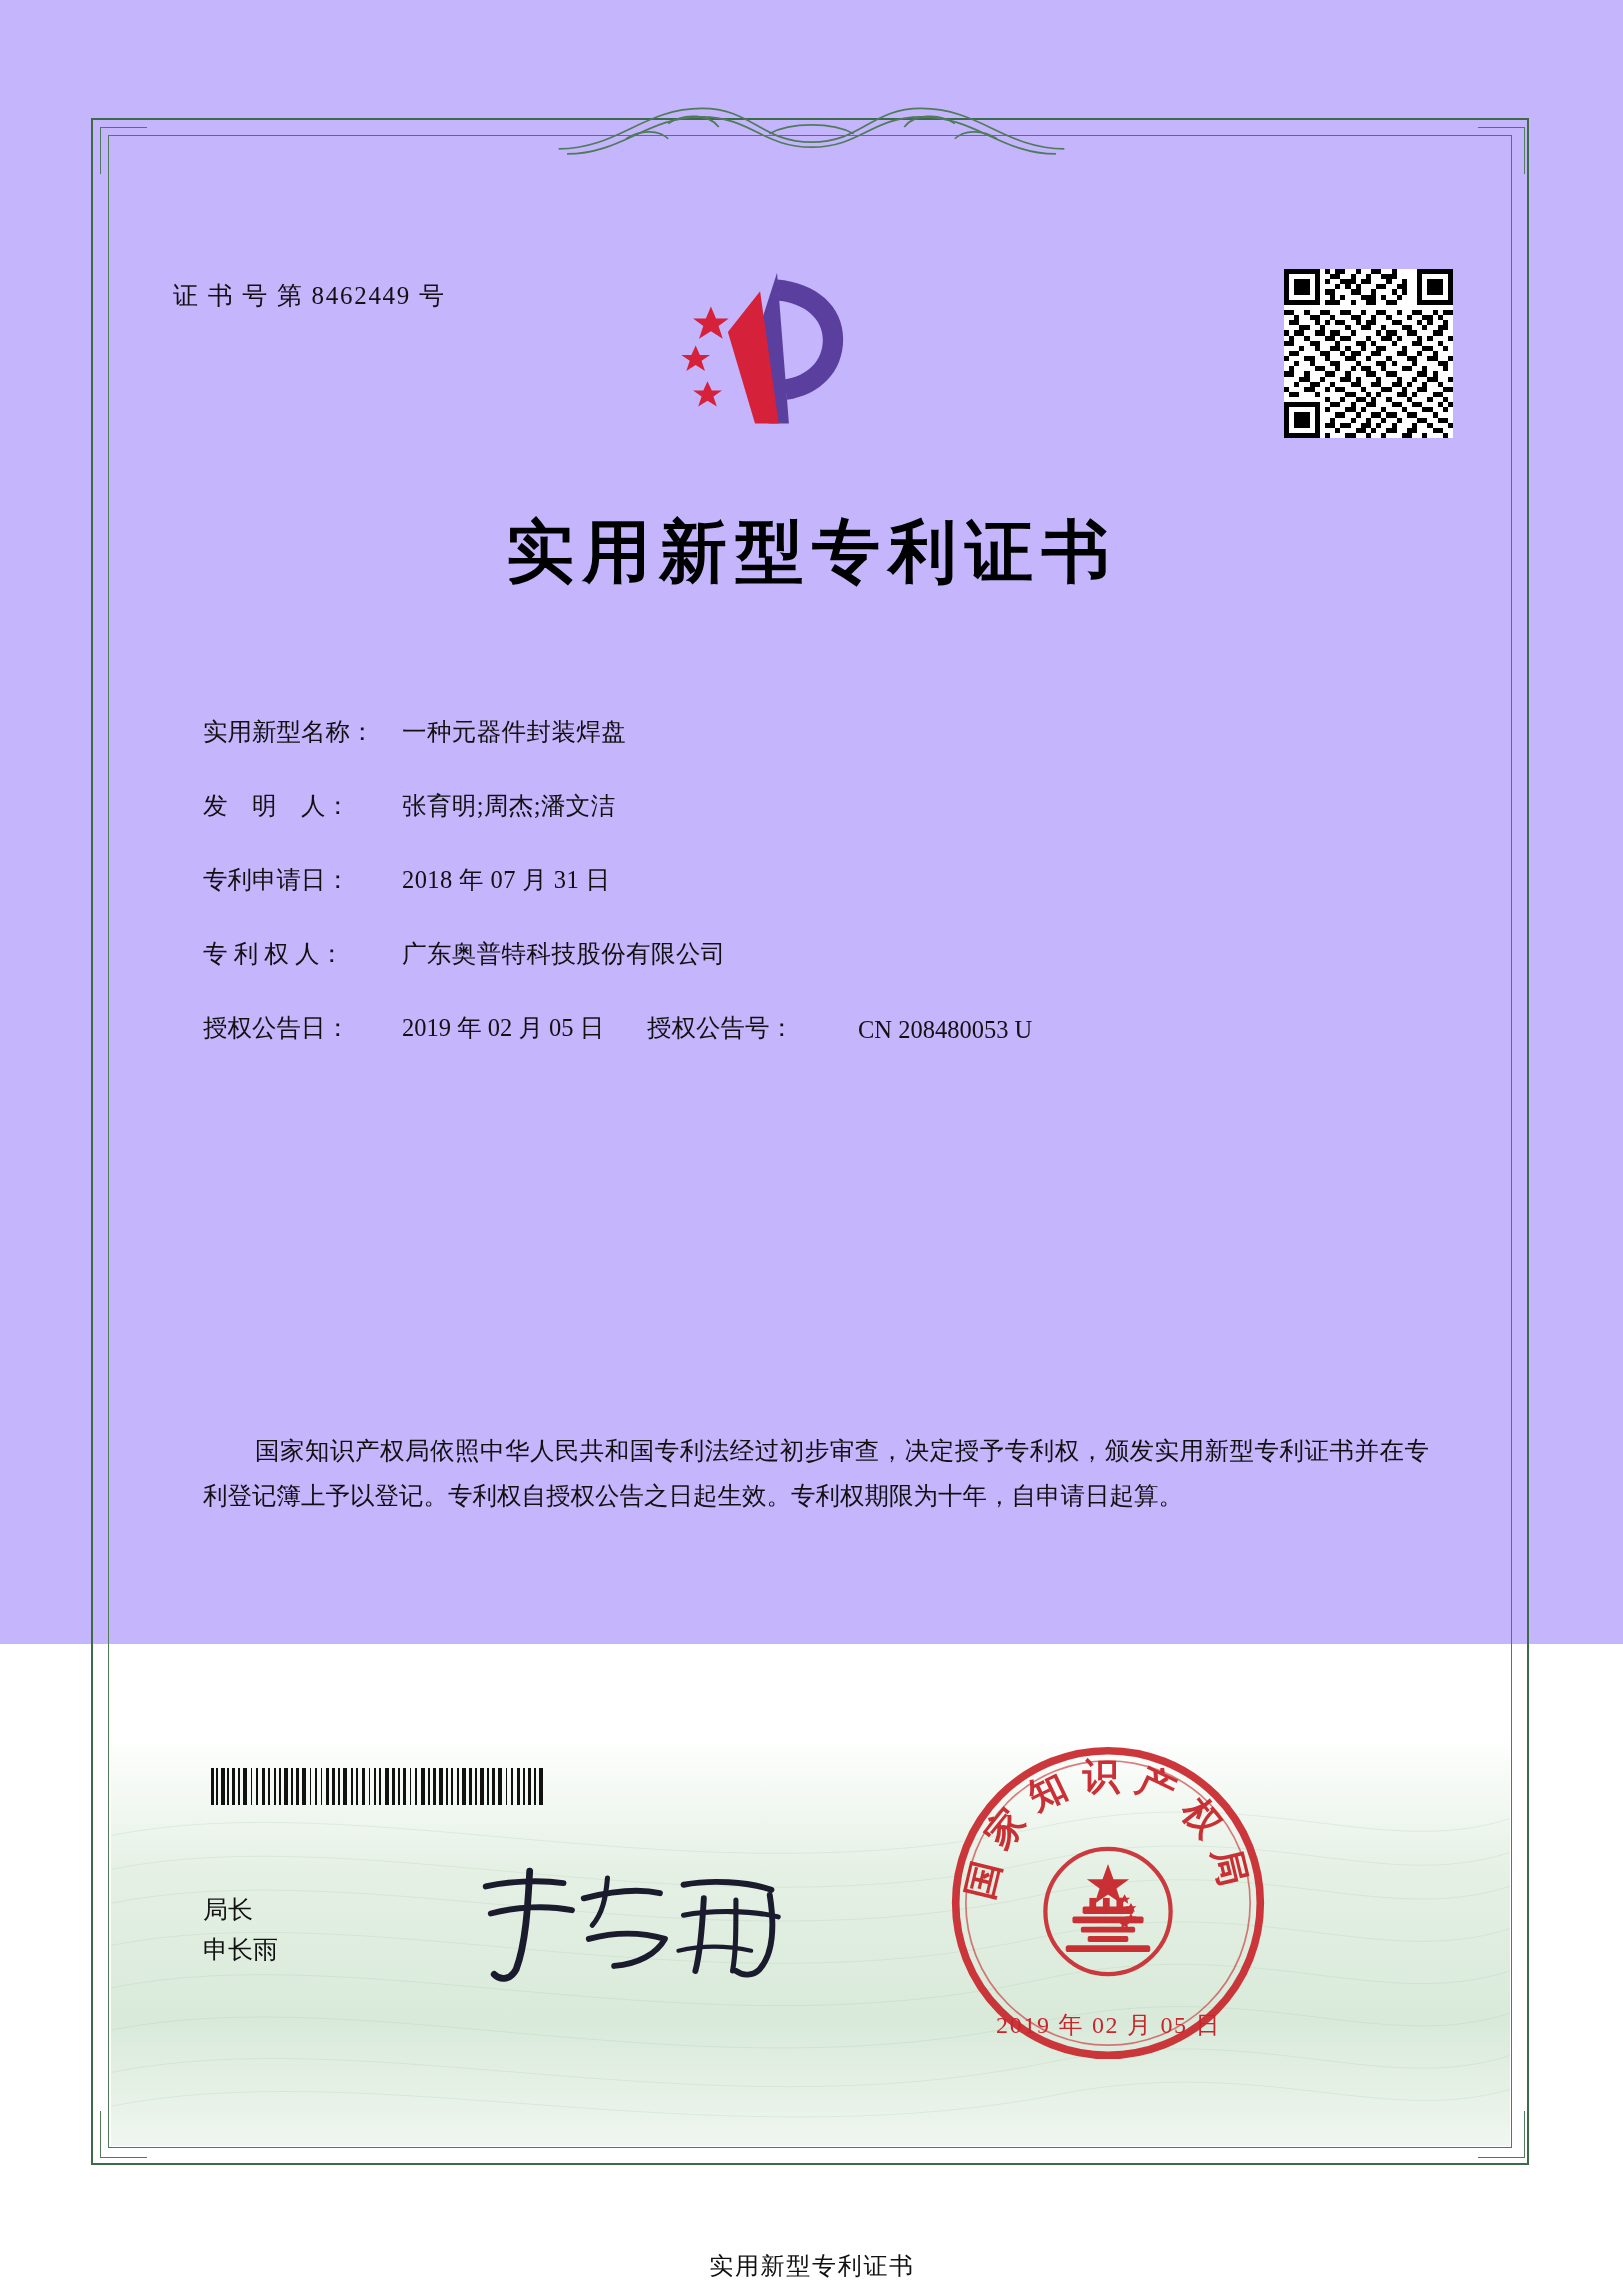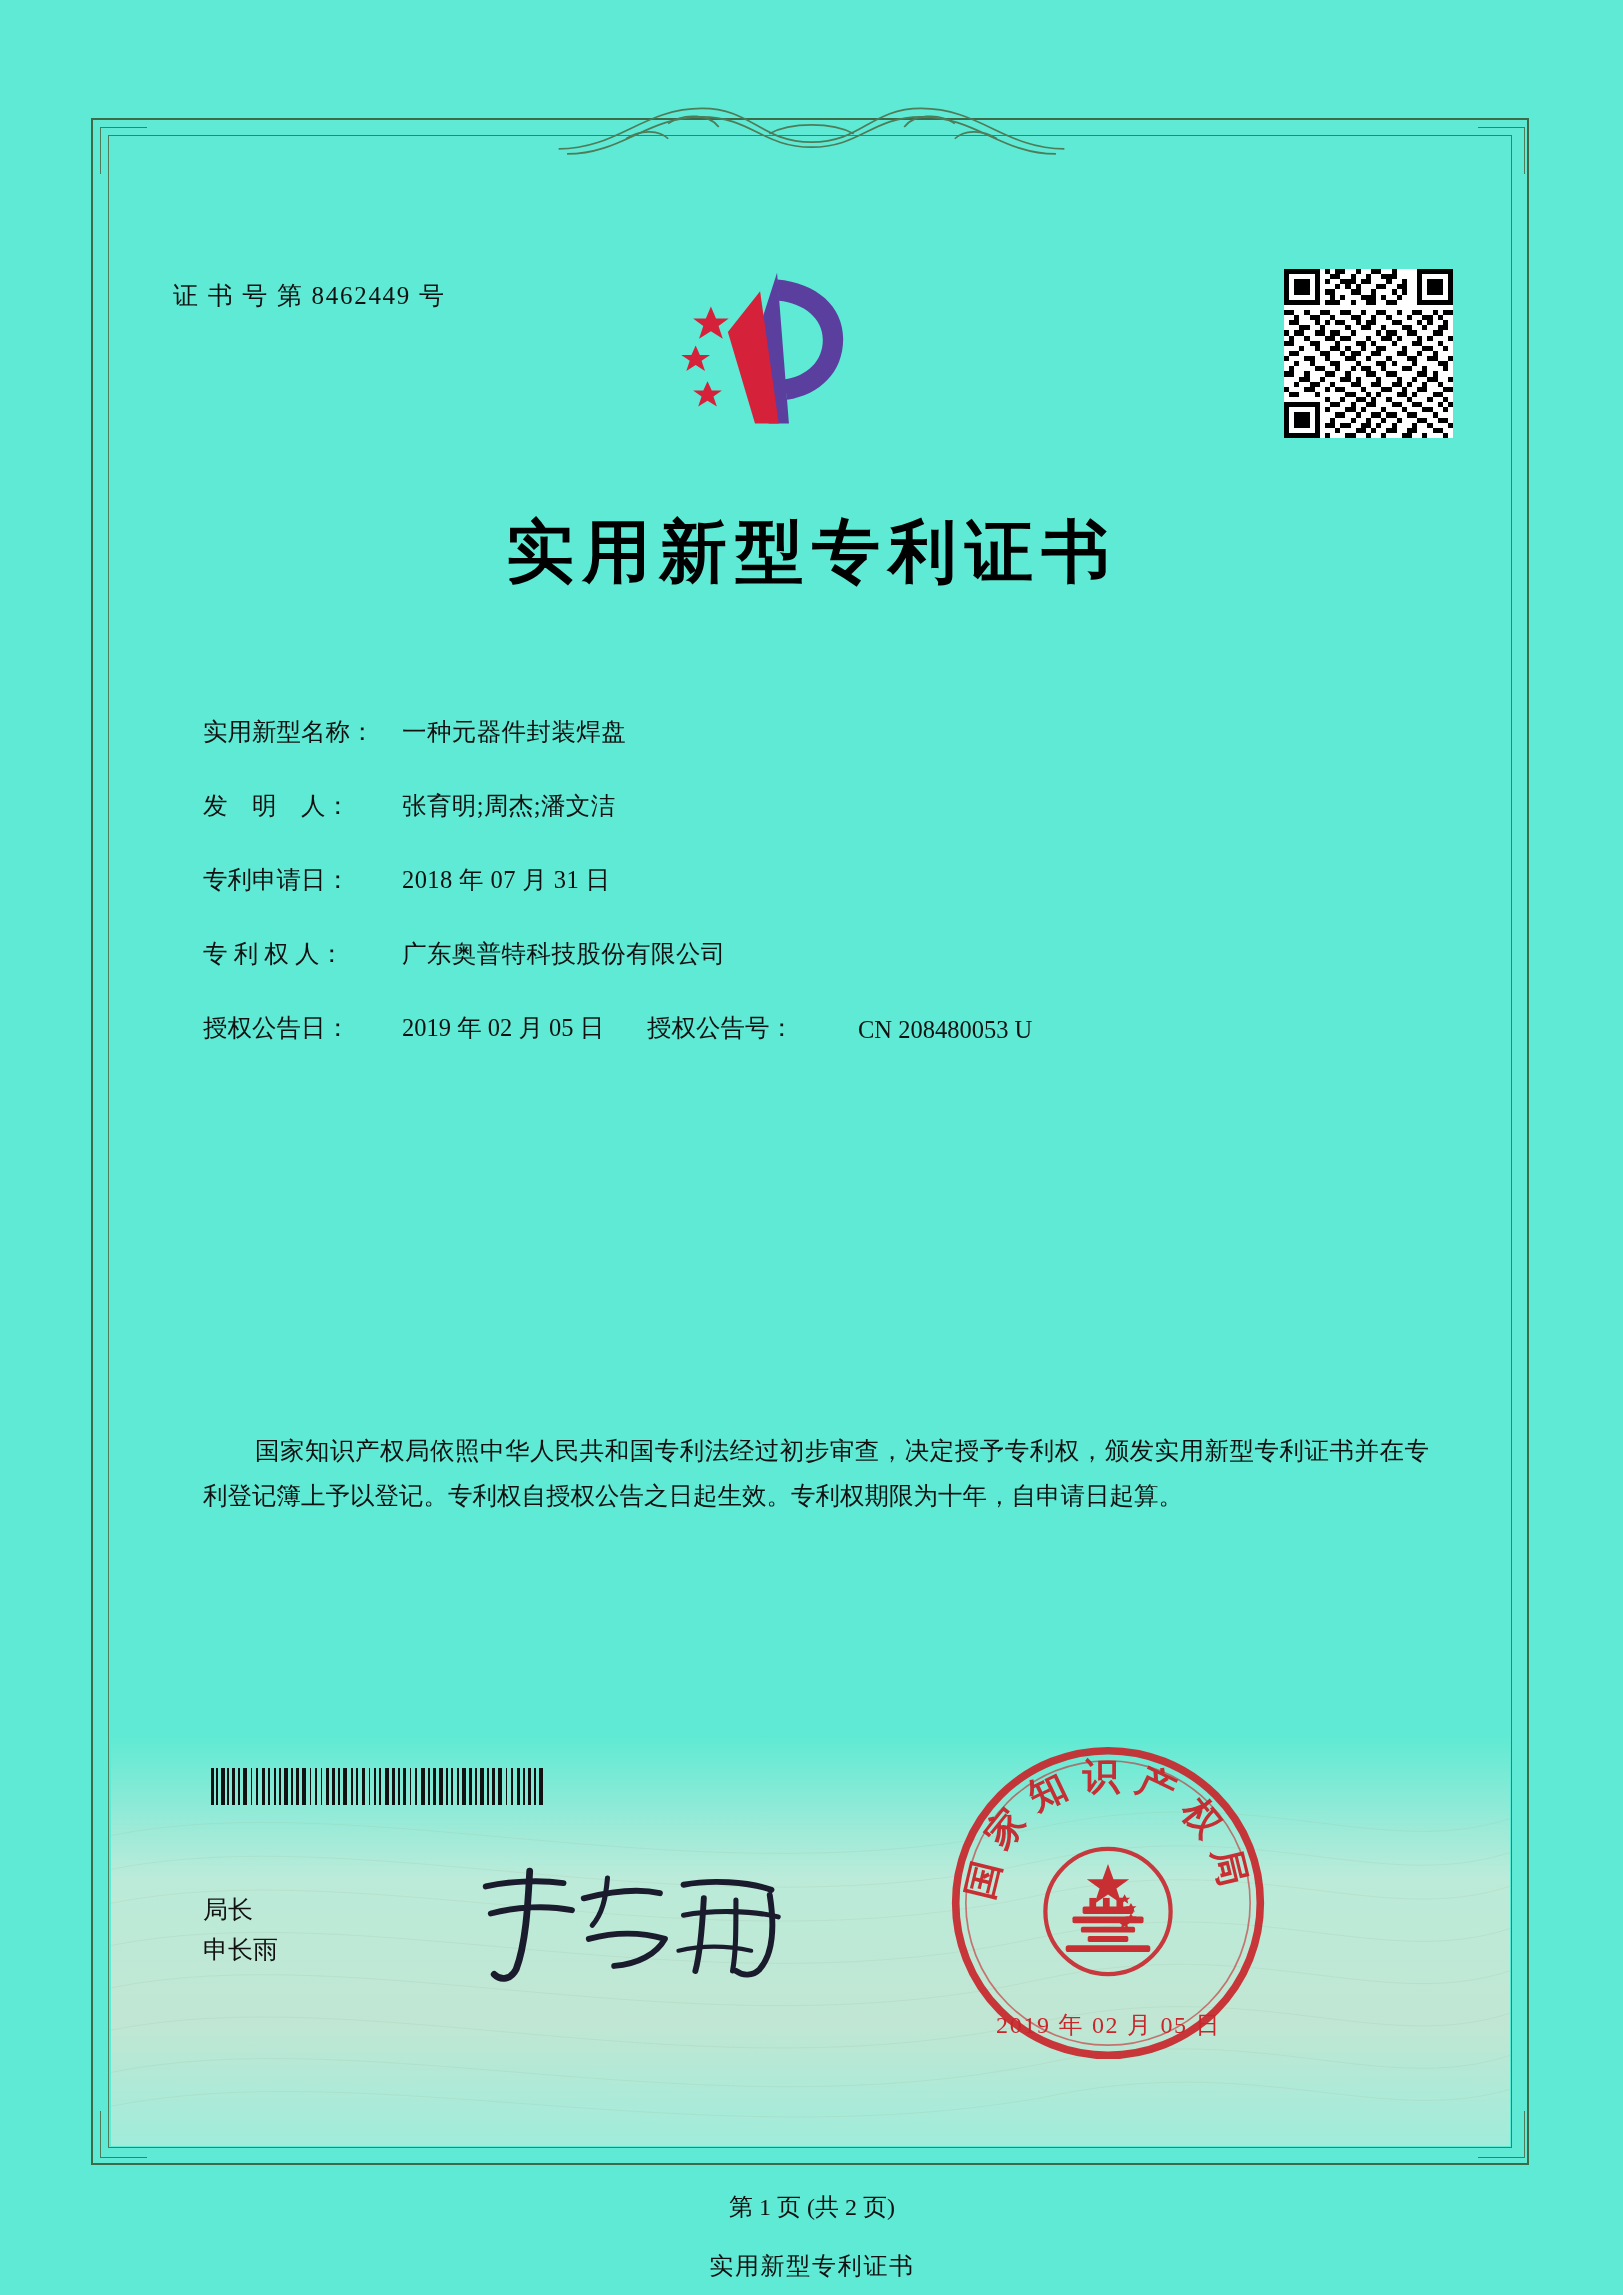--- a/index.html
+++ b/index.html
@@ -12,22 +12,22 @@
     height: 2295px;
     font-family: "Liberation Serif", serif;
     color: #111;
     position: relative;
     overflow: hidden;
   }
   .page {
     position: absolute;
     left: 0; top: 0;
     width: 1624px;
-    height: 2295px;
-    background: #5eead4;
+    height: 1644px;
+    background: #c4b5fd;
   }
 
   
   .frame-outer {
     position: absolute;
     left: 91px;
     top: 118px;
     width: 1438px;
     height: 2047px;
     border: 2.5px solid #3d6b4a;
@@ -704,17 +704,16 @@
         <rect x="-30" y="-6" width="60" height="9" rx="2"></rect>
         <rect x="-22" y="-16" width="8" height="14"></rect>
         <rect x="-6" y="-16" width="8" height="14"></rect>
         <rect x="10" y="-16" width="8" height="14"></rect>
         <rect x="-50" y="40" width="100" height="8" rx="3"></rect>
       </g>
     </g>
   </svg>
   <div class="seal-date">2019 年 02 月 05 日</div>
 
-  <div class="page-num">第 1 页 (共 2 页)</div>
   <div class="back-note">实用新型专利证书</div>
 
 </div>
 
 
 </body></html>

